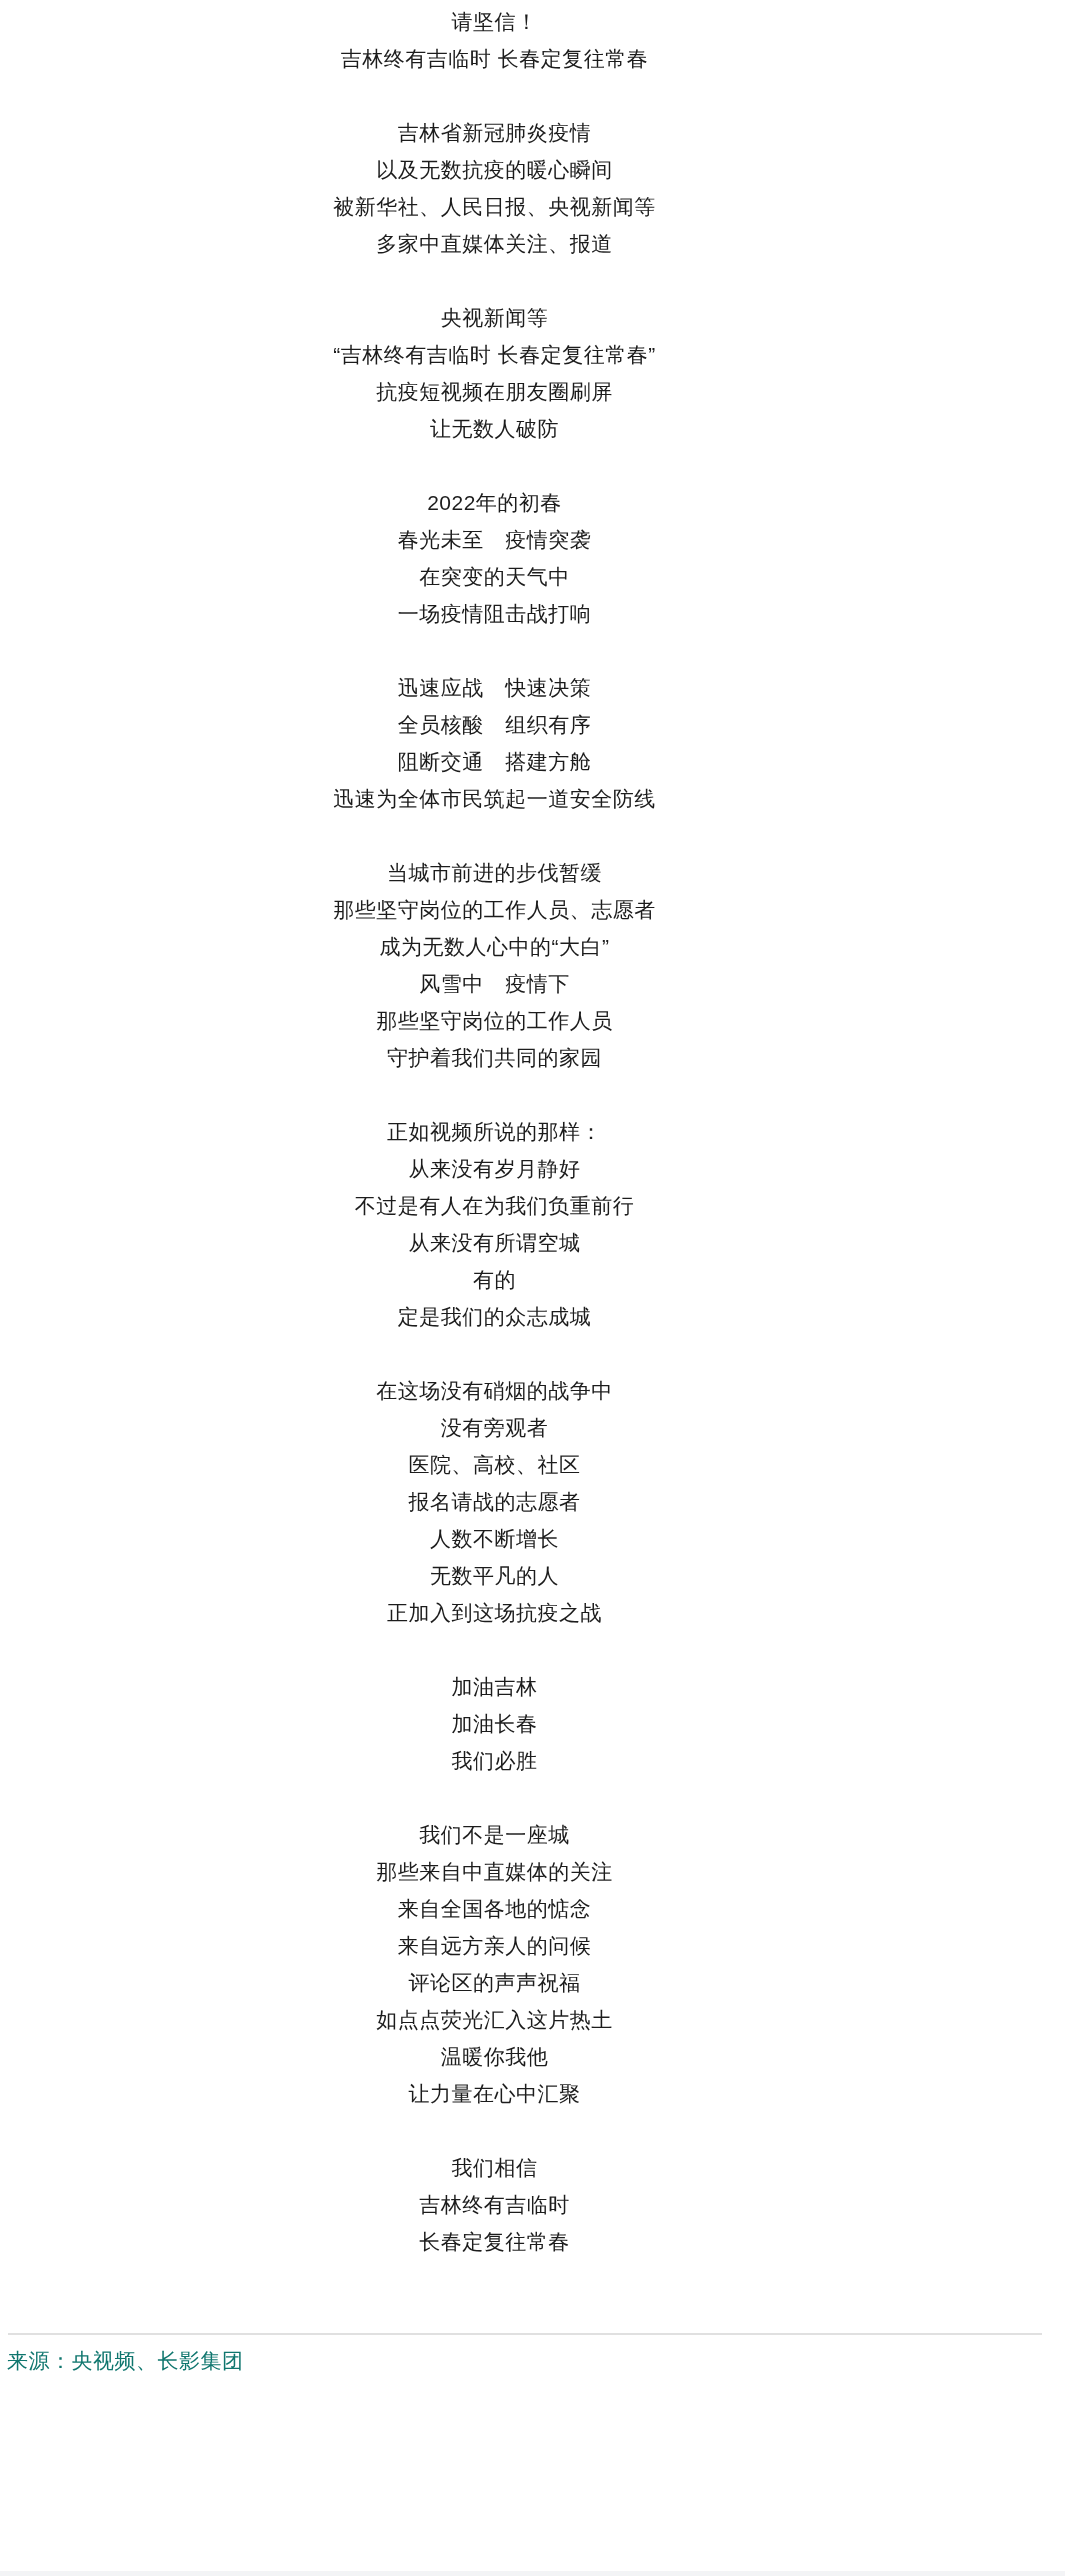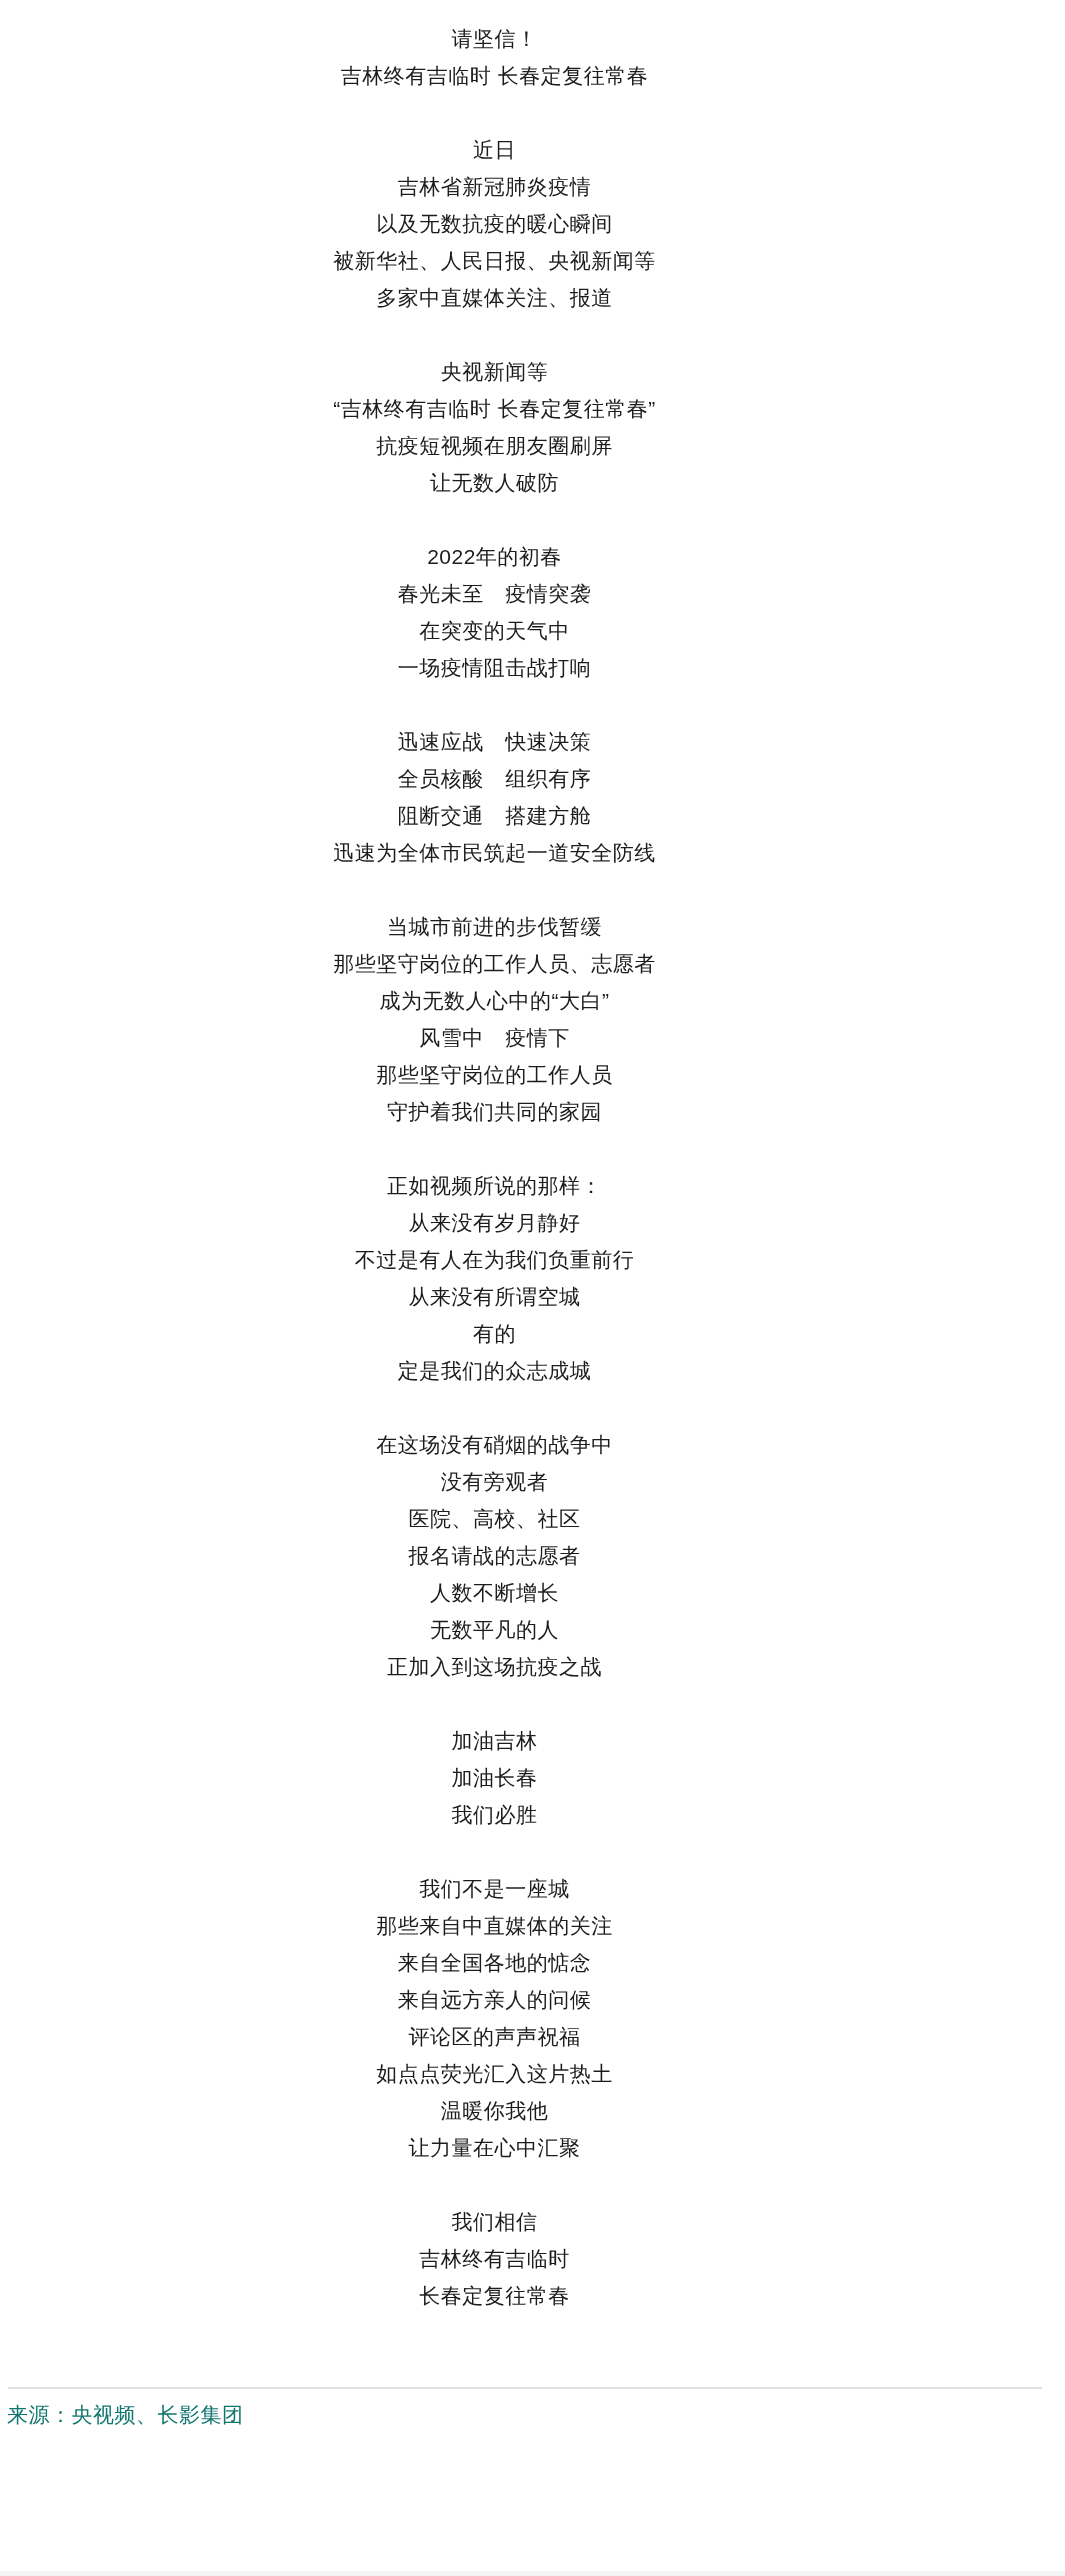--- a/index.html
+++ b/index.html
@@ -10,21 +10,21 @@
     width: 1066px;
     height: 2576px;
     background: #ffffff;
     position: relative;
     overflow: hidden;
     font-family: "Liberation Sans", "DejaVu Sans", sans-serif;
     color: #1c1c1c;
   }
   .article {
     width: 989px;
-    padding-top: 20px;
+    padding-top: 3px;
     text-align: center;
     font-size: 21px;
     line-height: 37px;
     letter-spacing: 0.5px;
   }
   .stanza {
     margin-bottom: 37px;
   }
   .stanza:last-child {
     margin-bottom: 4px;
@@ -56,21 +56,20 @@
 </style>
 </head>
 <body>
 
 <div class="article">
     <div class="stanza">
       <div class="line">请坚信！</div>
       <div class="line">吉林终有吉临时 长春定复往常春</div>
     </div>
     <div class="stanza">
-      <div class="line">近日</div>
       <div class="line">吉林省新冠肺炎疫情</div>
       <div class="line">以及无数抗疫的暖心瞬间</div>
       <div class="line">被新华社、人民日报、央视新闻等</div>
       <div class="line">多家中直媒体关注、报道</div>
     </div>
     <div class="stanza">
       <div class="line">央视新闻等</div>
       <div class="line">“吉林终有吉临时 长春定复往常春”</div>
       <div class="line">抗疫短视频在朋友圈刷屏</div>
       <div class="line">让无数人破防</div>

